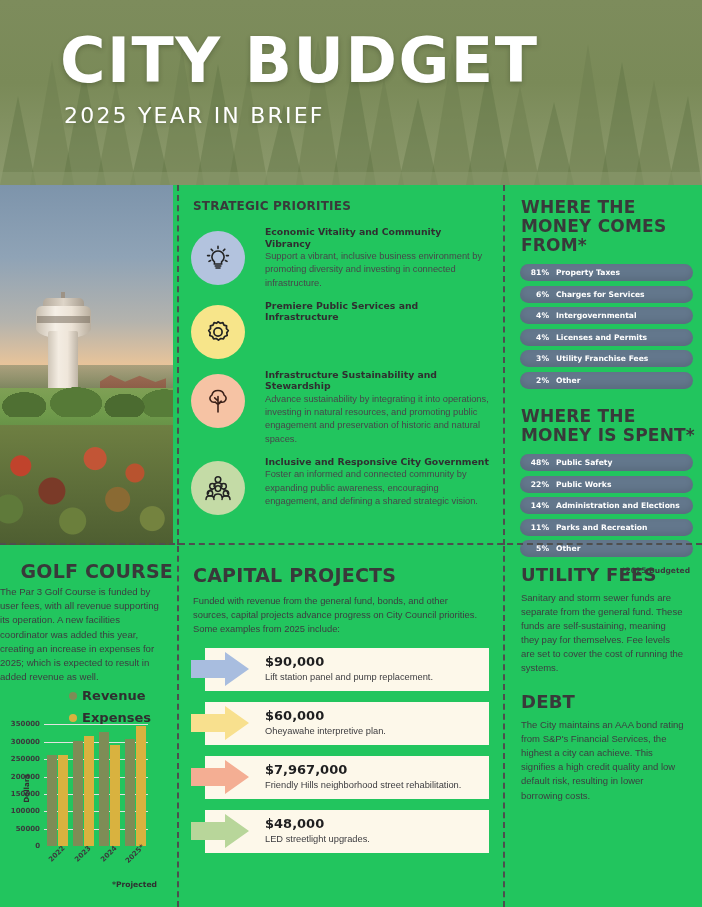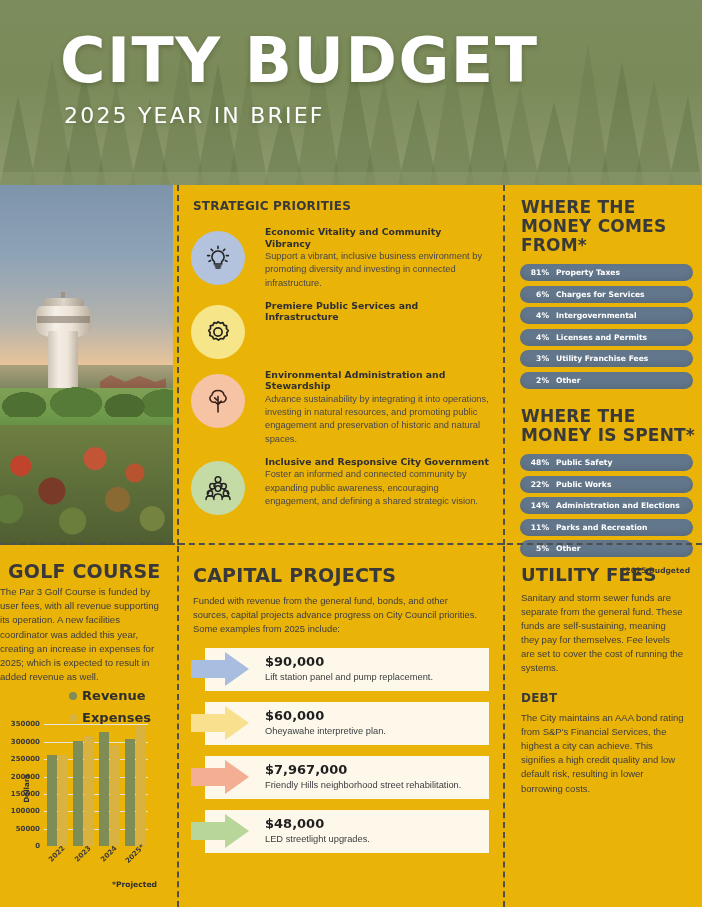--- a/index.html
+++ b/index.html
@@ -3,21 +3,21 @@
 <meta charset="utf-8">
 <title>City Budget 2025 Year in Brief</title>
 <style>
   * { box-sizing: border-box; margin: 0; padding: 0; }
   html, body {
     width: 702px; height: 907px;
     font-family: "Liberation Sans", sans-serif;
     background: #ffffff;
     overflow: hidden;
   }
-  .page { position: relative; width: 702px; height: 907px; background: #eab308; }
+  .page { position: relative; width: 702px; height: 907px; background: #22c55e; }
 
   
   .banner {
     position: relative;
     width: 702px; height: 185px;
     background: linear-gradient(180deg, #7d8c5c 0%, #7a8a58 45%, #8d9a6e 100%);
     overflow: hidden;
   }
   .trees { position: absolute; inset: 0; }
   .banner-text { position: absolute; left: 60px; top: 30px; z-index: 5; }
@@ -118,24 +118,24 @@
   }
 
   
   .sec-h {
     font-family: "DejaVu Sans", sans-serif;
     font-weight: 900; color: #39393a;
     letter-spacing: .2px;
   }
   .h-strategic { font-size: 12px; padding: 14px 0 12px 12px; }
   .h-right { font-size: 17px; line-height: 1.12; padding-left: 12px; }
-  .h-golf { font-size: 19px; padding: 14px 0 3px 8px; }
+  .h-golf { font-size: 19px; padding: 14px 0 3px 8px; text-align: right; }
   .h-capital { font-size: 19px; padding: 18px 0 8px 12px; }
   .h-util { font-size: 18px; padding: 18px 0 6px 12px; }
-  .h-debt { font-size: 12px; padding: 16px 0 6px 12px; }
+  .h-debt { font-size: 18px; padding: 16px 0 6px 12px; }
 
   
   .prio { display: flex; align-items: flex-start; padding: 0 10px 9px 10px; }
   .prio-icon {
     flex: 0 0 auto; width: 54px; height: 54px; border-radius: 50%;
     display: flex; align-items: center; justify-content: center; margin-top: 6px;
   }
   .prio-body { margin-left: 20px; padding-top: 1px; }
   .prio-title {
     font-size: 9.3px; font-weight: 700; color: #2f2f30;
@@ -323,21 +323,21 @@
       </div>
 
       <div class="prio">
         <div class="prio-icon" style="background:#f6c3a4">
           <svg width="32" height="32" viewBox="0 0 32 32" fill="none" stroke="#3a2018" stroke-width="1.6" stroke-linecap="round" stroke-linejoin="round">
             <path d="M16 5.5c-3.4 0-5.6 2-6.1 4.6-1.9 1-2.6 3.4-1.4 5.2 1 1.6 3 2.3 4.8 1.8 1 1.3 2.4 1.9 2.7 1.9s1.7-.6 2.7-1.9c1.8.5 3.8-.2 4.8-1.8 1.2-1.8.5-4.2-1.4-5.2-.5-2.6-2.7-4.6-6.1-4.6z"></path>
             <path d="M16 11.5V27M16 16l-3.3-3.1M16 19.2l3.2-3"></path>
           </svg>
         </div>
         <div class="prio-body">
-          <div class="prio-title">Environmental Administration and Stewardship</div>
+          <div class="prio-title">Infrastructure Sustainability and Stewardship</div>
           <div class="prio-desc">Advance sustainability by integrating it into operations, investing in natural resources, and promoting public engagement and preservation of historic and natural spaces.</div>
         </div>
       </div>
 
       <div class="prio">
         <div class="prio-icon" style="background:#c4dba6">
           <svg width="32" height="32" viewBox="0 0 32 32" fill="none" stroke="#232323" stroke-width="1.5" stroke-linecap="round" stroke-linejoin="round">
             <circle cx="16" cy="7.6" r="2.8"></circle>
             <path d="M12 14.4c0-2.2 1.8-3.6 4-3.6s4 1.4 4 3.6"></path>
             <circle cx="10.4" cy="14.2" r="2.7"></circle>

